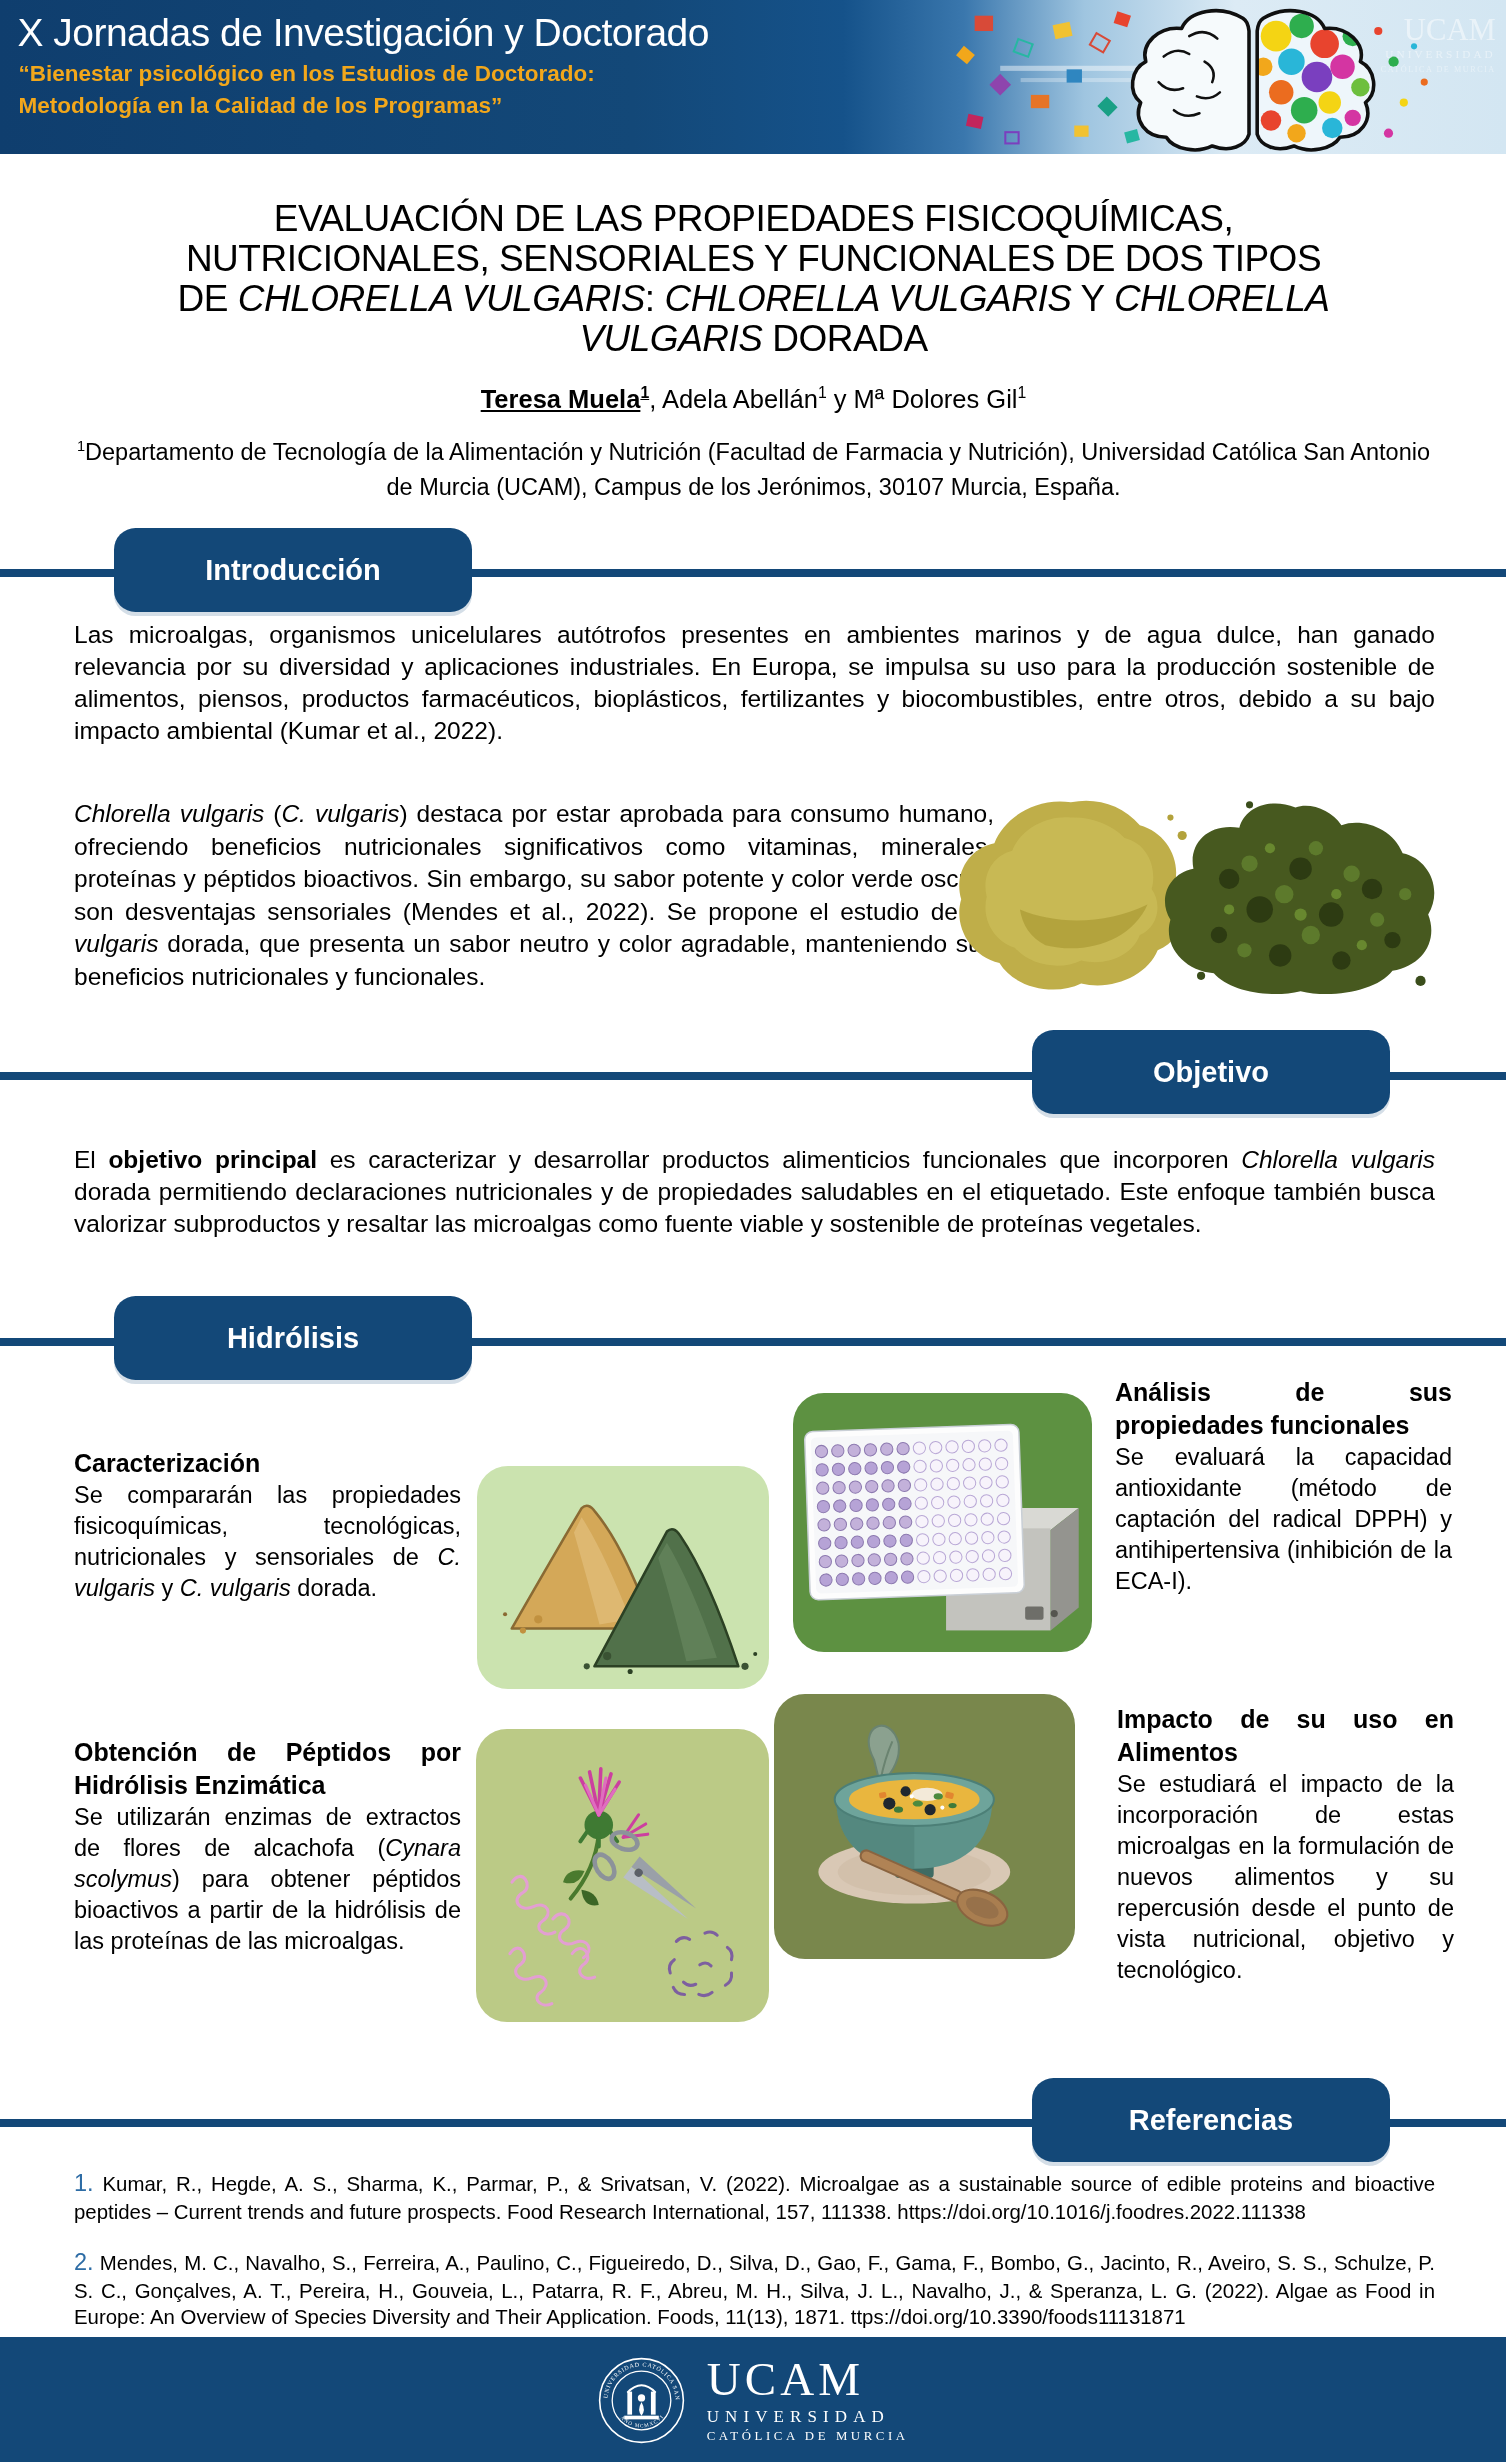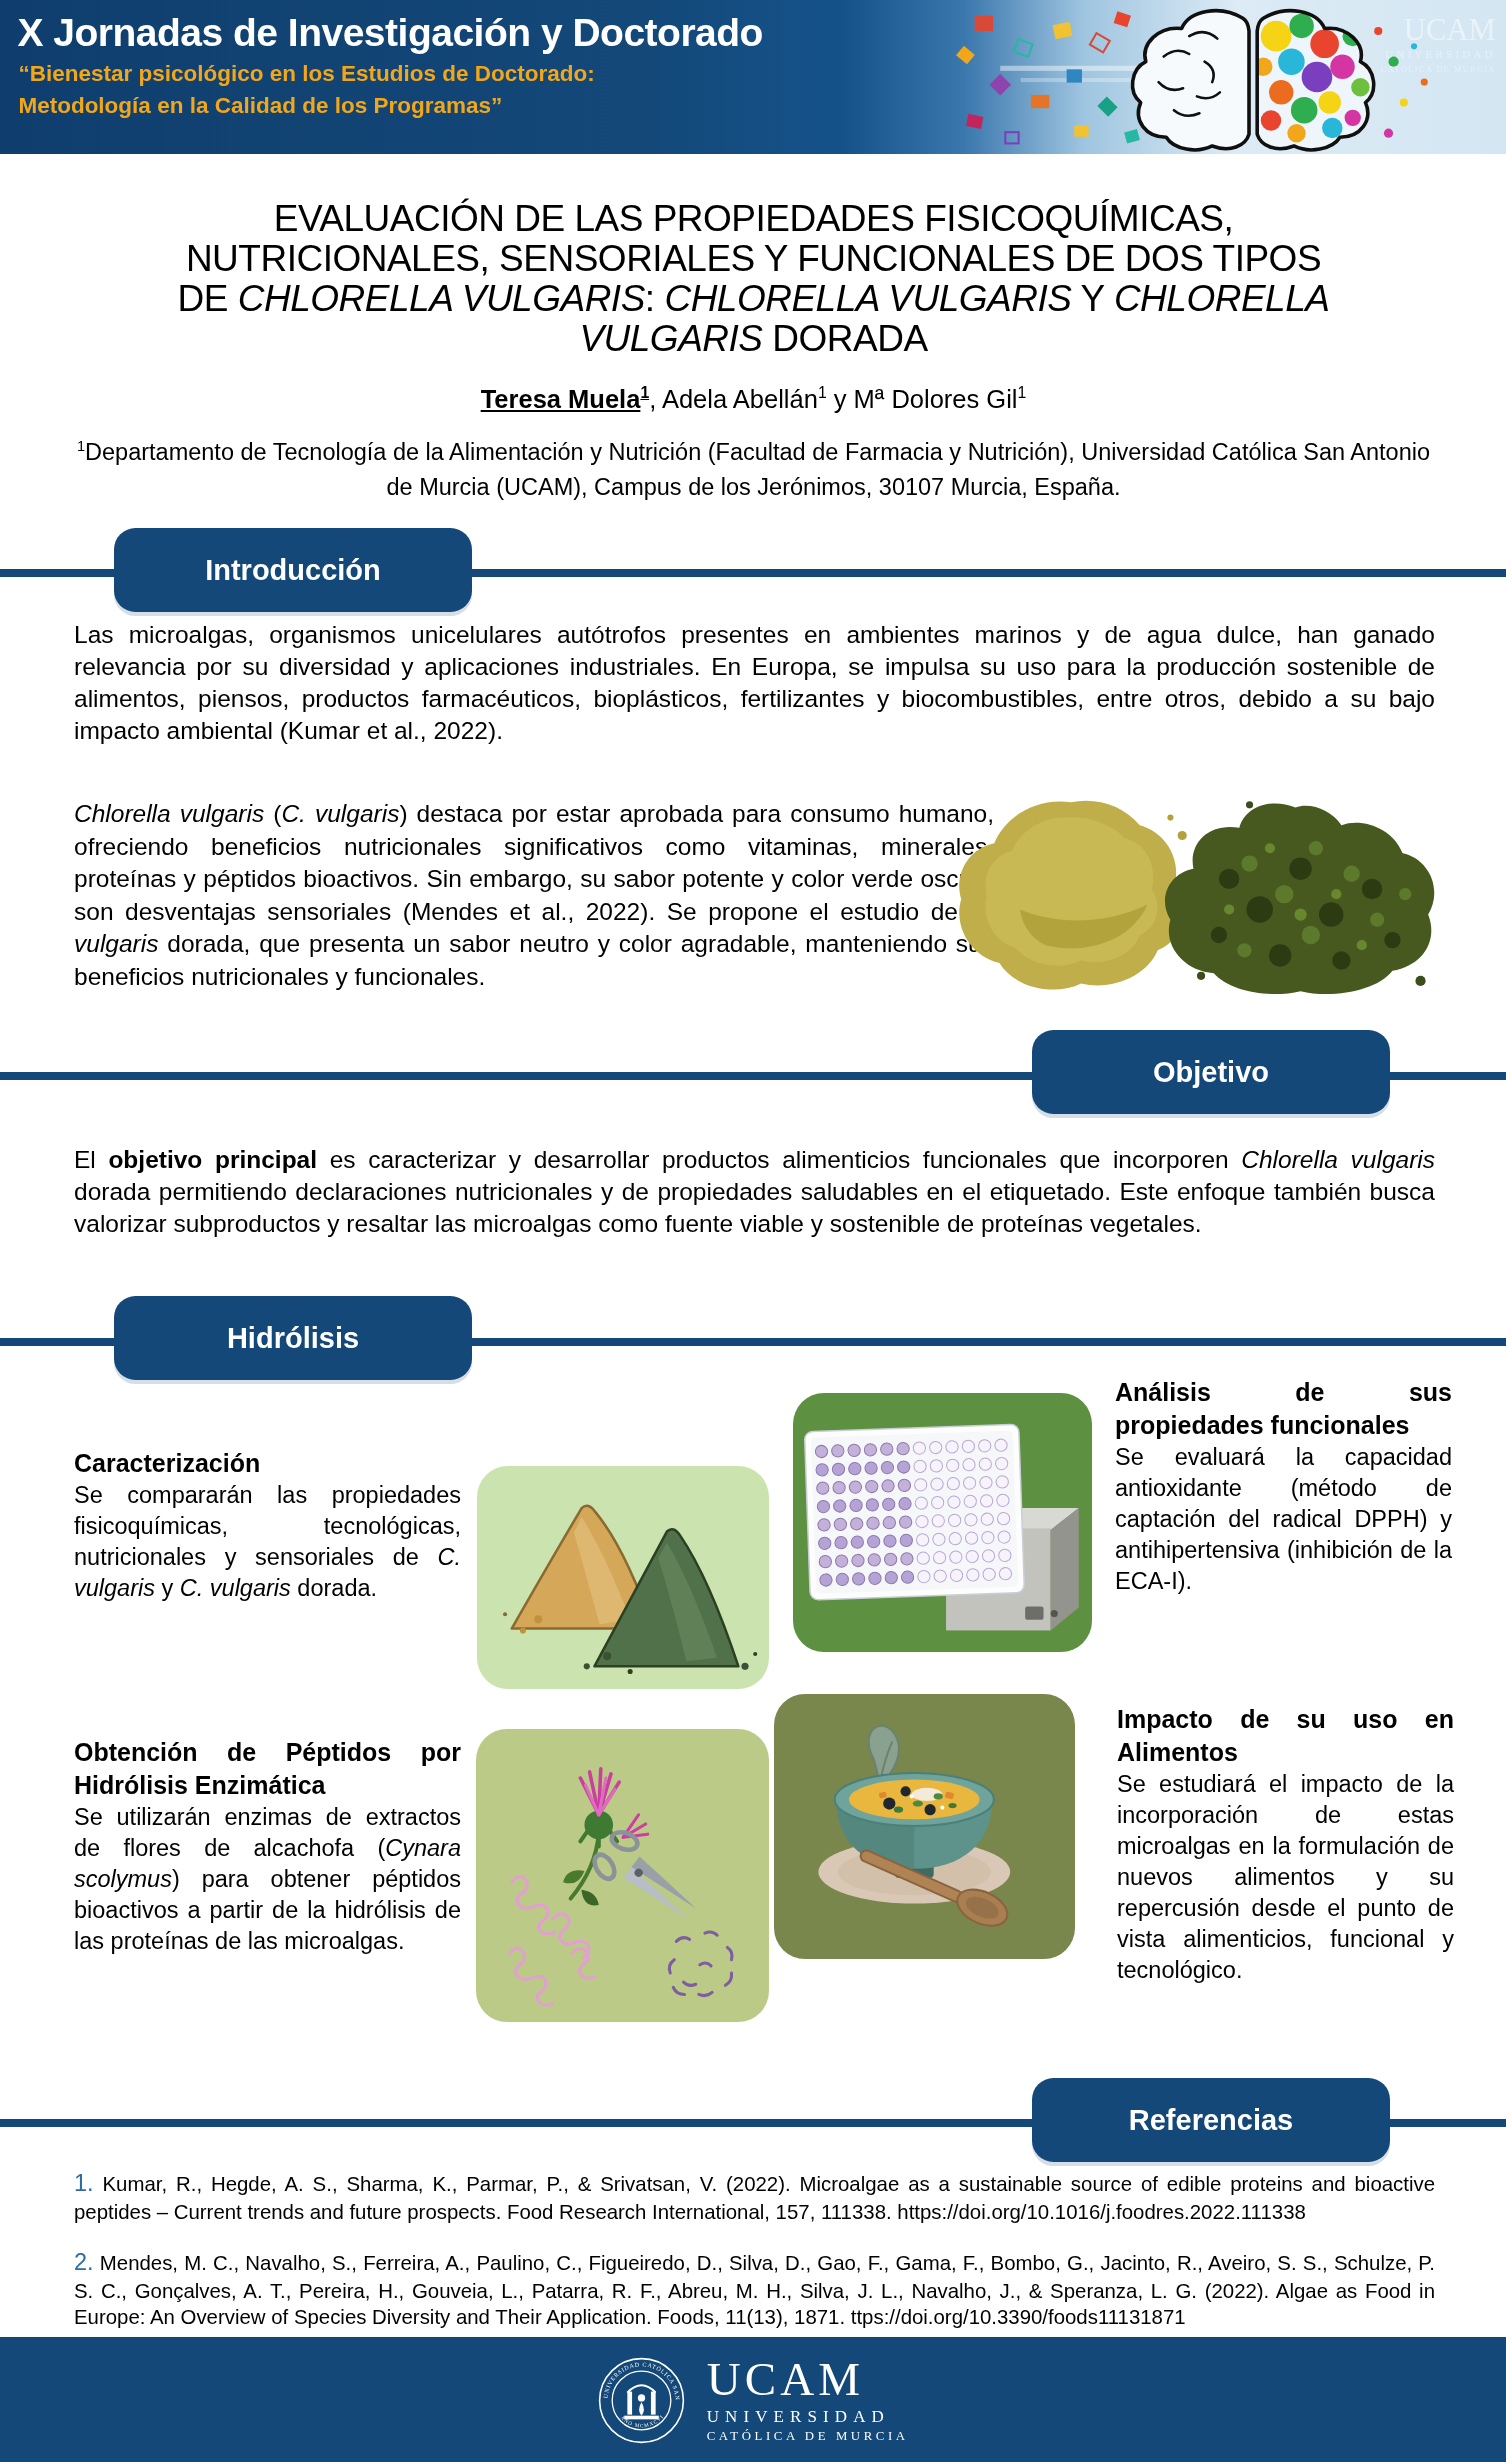--- a/index.html
+++ b/index.html
@@ -5,21 +5,21 @@
   html,body{margin:0;padding:0;background:#ffffff;}
   .poster{
     position:relative;width:1506px;height:2462px;background:#ffffff;overflow:hidden;
     font-family:"Liberation Sans","DejaVu Sans",sans-serif;color:#000;
   }
   
   .header{
     position:absolute;left:0;top:0;width:1506px;height:154px;
     background:linear-gradient(90deg,#0f3e6e 0%,#134878 42%,#15528a 56%,#3a77ad 64%,#9fc5e0 72%,#dcebf5 82%,#d3e6f2 100%);
   }
-  .event-title{position:absolute;left:17.4px;top:11.2px;font-size:39px;font-weight:bold;color:#ffffff;letter-spacing:-0.5px;white-space:nowrap;}
+  .event-title{position:absolute;left:17.4px;top:11.2px;font-size:39px;font-weight:normal;color:#ffffff;letter-spacing:-0.5px;white-space:nowrap;}
   .event-subtitle{position:absolute;left:18.4px;top:58px;font-size:22.5px;font-weight:bold;color:#f2a71b;line-height:1.42;}
   .brain-art{position:absolute;right:0;top:0;width:562px;height:154px;}
   
   .poster-title{position:absolute;left:84px;top:199px;width:1339px;text-align:center;font-size:37px;font-weight:normal;line-height:1.08;letter-spacing:-0.5px;}
   .authors{position:absolute;left:74px;top:384px;width:1359px;text-align:center;font-size:25.5px;}
   .affiliation{position:absolute;left:74px;top:435px;width:1359px;text-align:center;font-size:23.5px;line-height:1.5;}
   
   .rule{position:absolute;left:0;width:1506px;height:7.7px;background:#134878;z-index:1;}
   .badge{
     position:absolute;width:358px;height:84px;background:#134878;border-radius:21.5px;z-index:2;
@@ -451,21 +451,21 @@
       <g transform="translate(352,392) rotate(24)">
         <rect x="-198" y="-10" width="216" height="22" rx="11" fill="#b08355" stroke="#8a6440" stroke-width="4"></rect>
         <ellipse cx="62" cy="1" rx="52" ry="31" fill="#a97e50" stroke="#8a6440" stroke-width="4"></ellipse>
         <ellipse cx="62" cy="1" rx="34" ry="18" fill="#97714a"></ellipse>
       </g>
     </svg>
   </div>
 
   <div class="mcol mcol-4">
     <div class="mhead">Impacto de su uso en Alimentos</div>
-    <div>Se estudiará el impacto de la incorporación de estas microalgas en la formulación de nuevos alimentos y su repercusión desde el punto de vista alimenticios, funcional y tecnológico.</div>
+    <div>Se estudiará el impacto de la incorporación de estas microalgas en la formulación de nuevos alimentos y su repercusión desde el punto de vista nutricional, objetivo y tecnológico.</div>
   </div>
 
   <div class="rule rule-ref"></div>
   <div class="badge badge-ref">
     <span>Referencias</span>
   </div>
 
   <div class="ref ref-1"><span class="refnum">1.</span><span> Kumar, R., Hegde, A. S., Sharma, K., Parmar, P., &amp; Srivatsan, V. (2022). Microalgae as a sustainable source of edible proteins and bioactive peptides – Current trends and future prospects. Food Research International, 157, 111338. https://doi.org/10.1016/j.foodres.2022.111338</span></div>
 
   <div class="ref ref-2"><span class="refnum">2.</span><span> Mendes, M. C., Navalho, S., Ferreira, A., Paulino, C., Figueiredo, D., Silva, D., Gao, F., Gama, F., Bombo, G., Jacinto, R., Aveiro, S. S., Schulze, P. S. C., Gonçalves, A. T., Pereira, H., Gouveia, L., Patarra, R. F., Abreu, M. H., Silva, J. L., Navalho, J., &amp; Speranza, L. G. (2022). Algae as Food in Europe: An Overview of Species Diversity and Their Application. Foods, 11(13), 1871. ttps://doi.org/10.3390/foods11131871</span></div>

